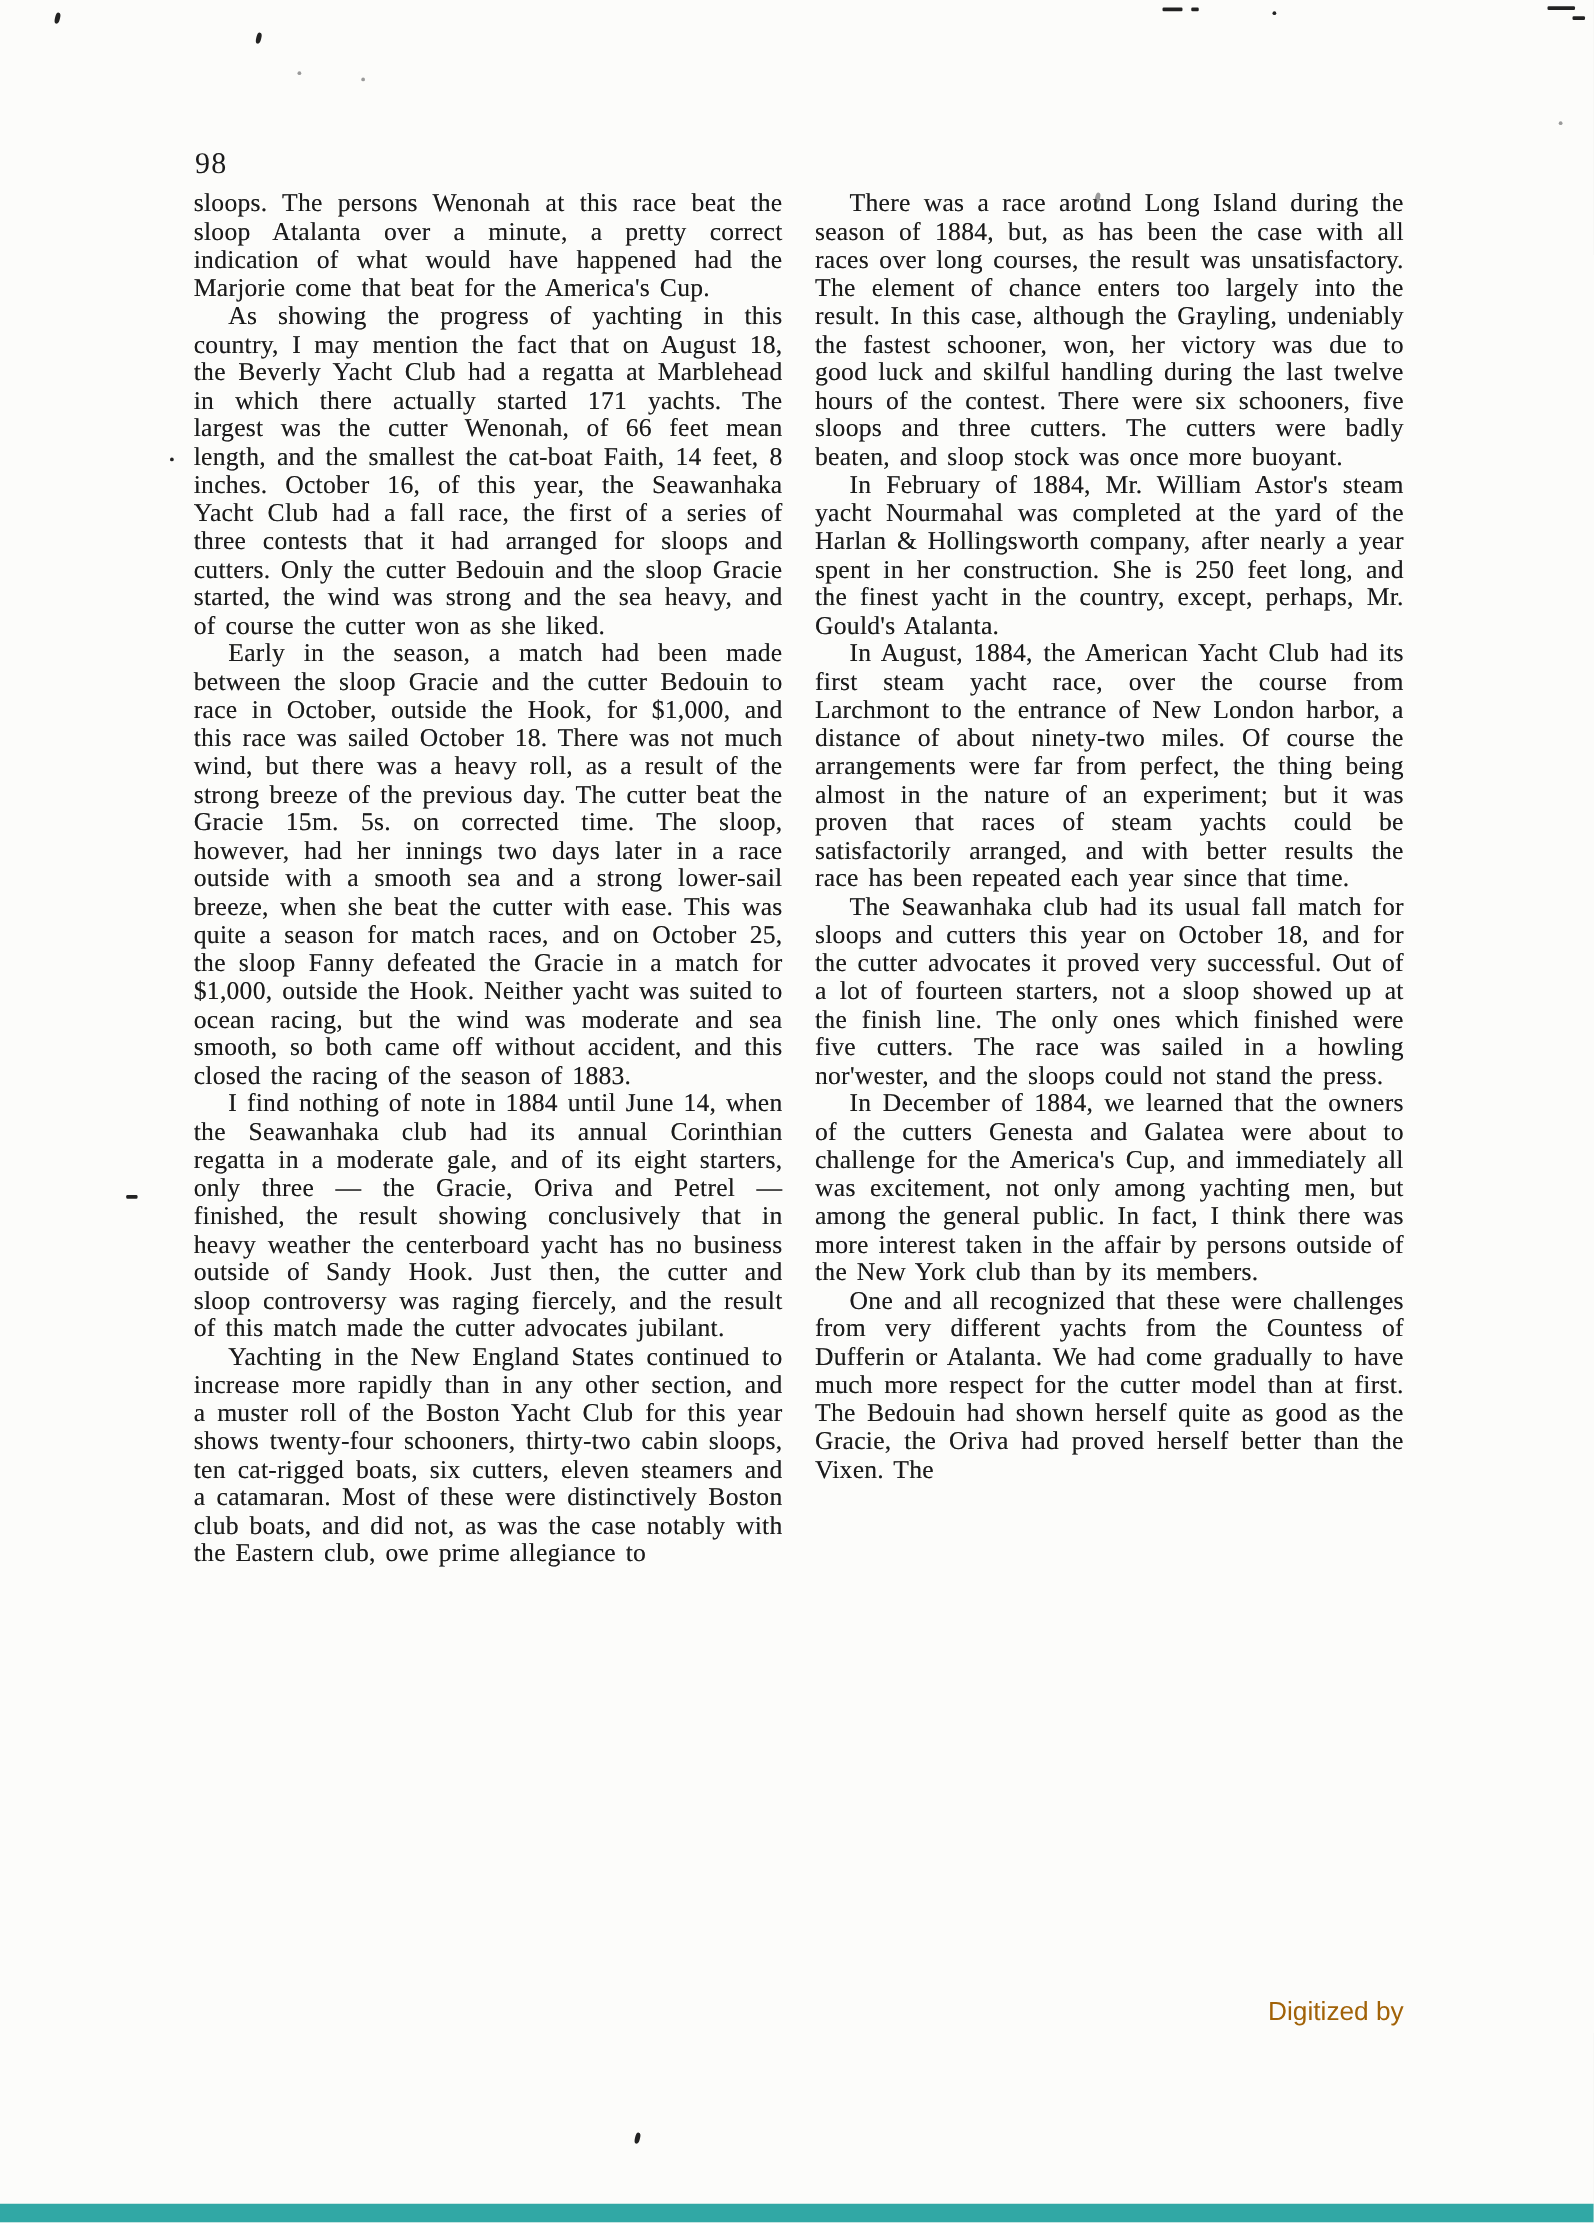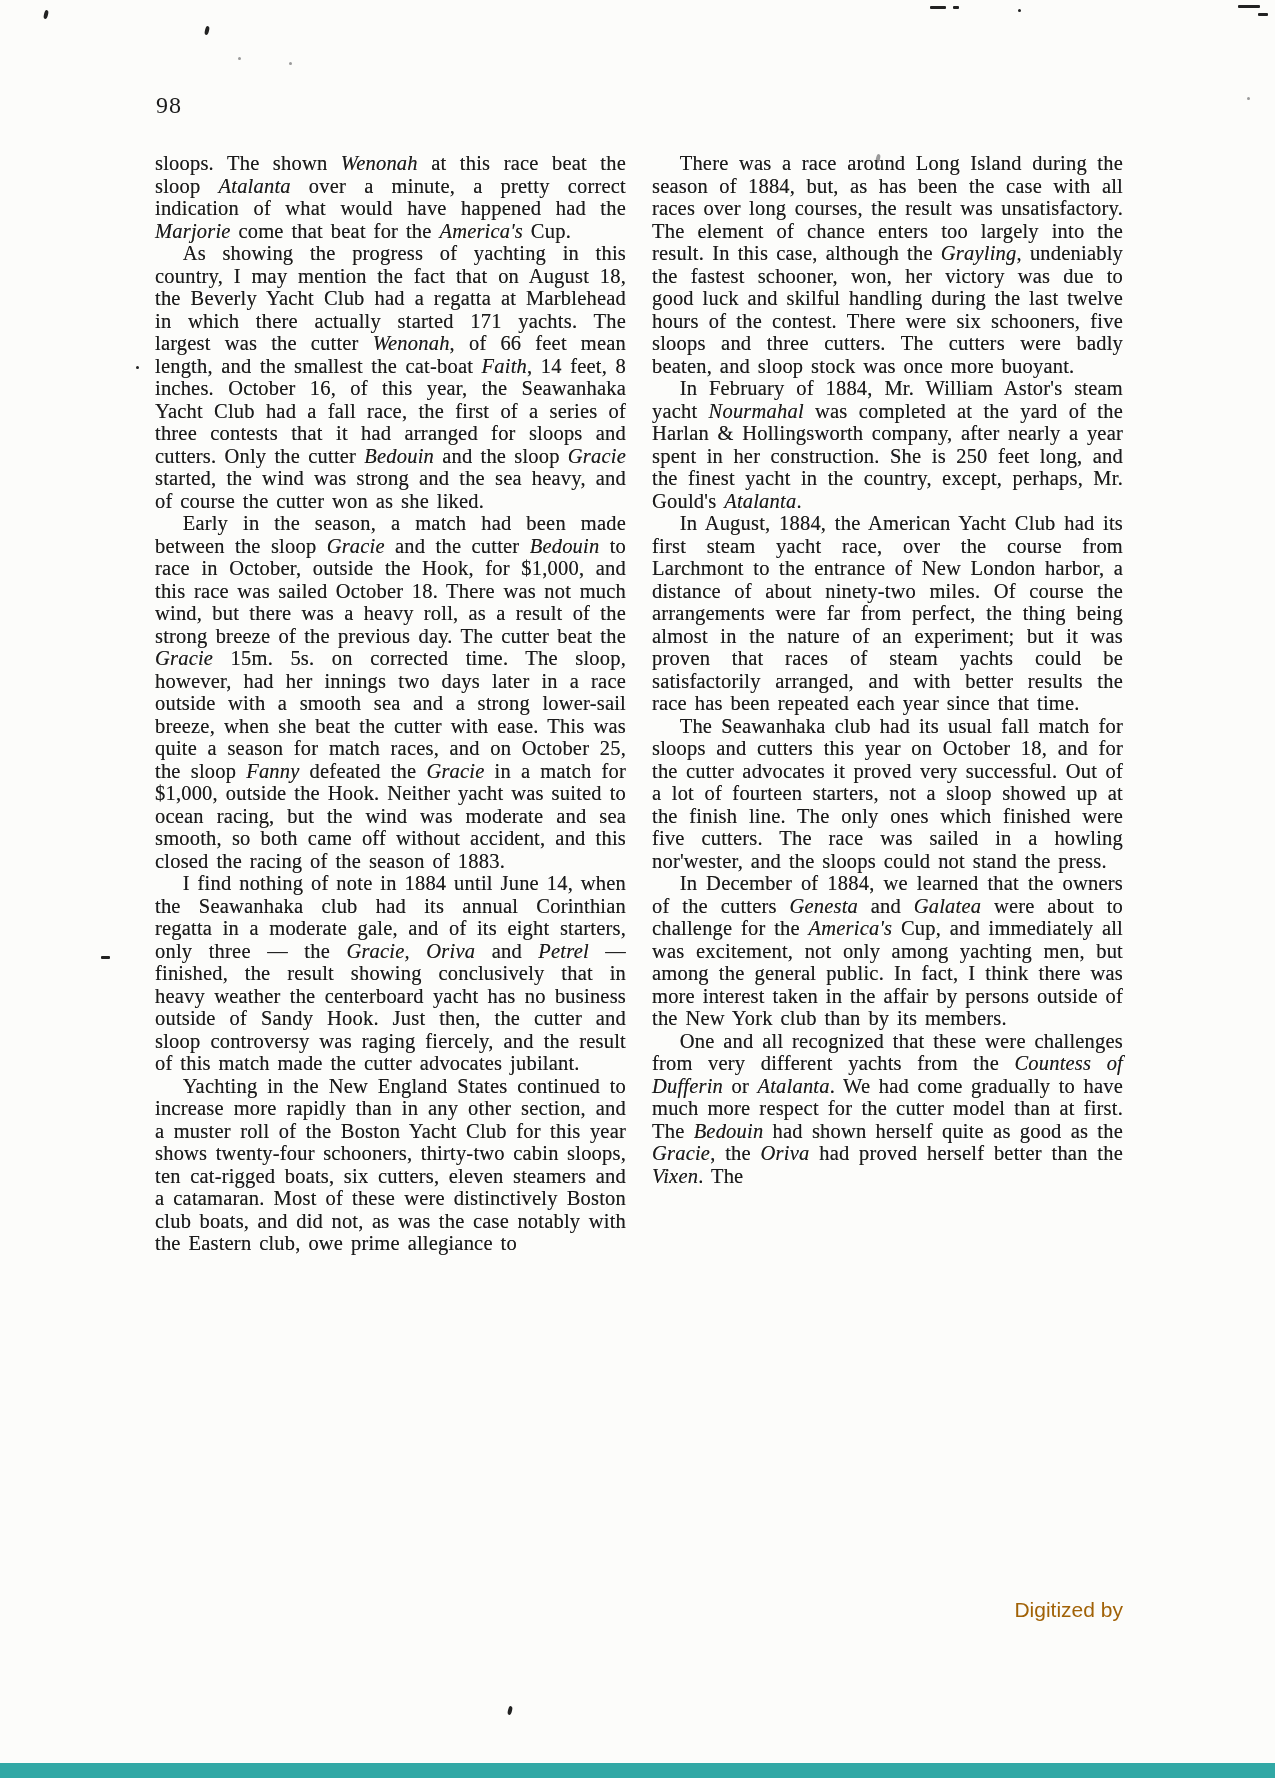--- a/index.html
+++ b/index.html
@@ -12,21 +12,21 @@
     width:1275px;
     height:1778px;
     margin:0 auto;
     background:#fcfcfa;
     overflow:hidden;
     color:#1b1b1b;
   }
   
   .page-number{
     position:absolute;
-    left:156px; top:92px;
+    left:156px; top:118px;
     font-size:24px;
     letter-spacing:1px;
   }
   .header-title{
     position:absolute;
     left:291px; top:106px;
     font-size:25px;
     font-style:italic;
     letter-spacing:2px;
     word-spacing:9px;
@@ -46,21 +46,21 @@
     font-size:20.5px;
     line-height:22.5px;
     letter-spacing:0.2px;
     word-spacing:2.5px;
     text-shadow:0 0 0.45px rgba(20,20,20,0.55);
   }
   .col p{
     margin:0;
   }
   .col p.indent{ text-indent:1.35em; }
-  .it{ font-style:italic; }
+  .it{ }
   
   .watermark{
     position:absolute;
     right:152px; top:1598px;
     display:flex;
     align-items:baseline;
     gap:10px;
     user-select:none;
   }
   .wm-text{
@@ -105,21 +105,21 @@
   <div class="noise n-dash" style="left:953px;top:6px;width:6px;"></div>
   <div class="noise n-dot" style="left:1018px;top:9px;"></div>
   <div class="noise n-dash" style="left:1238px;top:5px;width:22px;"></div>
   <div class="noise n-dash" style="left:1258px;top:13px;width:10px;"></div>
   <div class="noise n-dot n-faint" style="left:1247px;top:97px;"></div>
 
   <span class="page-number">98</span>
 
   <main class="columns">
     <div class="col">
-        <p class=""><span>sloops.  The shown </span><span class="it">Wenonah</span><span> at this race beat the sloop </span><span class="it">Atalanta</span><span> over a minute, a pretty correct indication of what would have happened had the </span><span class="it">Marjorie</span><span> come that beat for the </span><span class="it">America's</span><span> Cup.</span></p>
+        <p class=""><span>sloops.  The persons </span><span class="it">Wenonah</span><span> at this race beat the sloop </span><span class="it">Atalanta</span><span> over a minute, a pretty correct indication of what would have happened had the </span><span class="it">Marjorie</span><span> come that beat for the </span><span class="it">America's</span><span> Cup.</span></p>
         <p class="indent"><span>As showing the progress of yachting in this country, I may mention the fact that on August 18, the Beverly Yacht Club had a regatta at Marblehead in which there actually started 171 yachts.  The largest was the cutter </span><span class="it">Wenonah</span><span>, of 66 feet mean length, and the smallest the cat-boat </span><span class="it">Faith</span><span>, 14 feet, 8 inches.  October 16, of this year, the Seawanhaka Yacht Club had a fall race, the first of a series of three contests that it had arranged for sloops and cutters.  Only the cutter </span><span class="it">Bedouin</span><span> and the sloop </span><span class="it">Gracie</span><span> started, the wind was strong and the sea heavy, and of course the cutter won as she liked.</span></p>
         <p class="indent"><span>Early in the season, a match had been made between the sloop </span><span class="it">Gracie</span><span> and the cutter </span><span class="it">Bedouin</span><span> to race in October, outside the Hook, for $1,000, and this race was sailed October 18.  There was not much wind, but there was a heavy roll, as a result of the strong breeze of the previous day.  The cutter beat the </span><span class="it">Gracie</span><span> 15m. 5s. on corrected time.  The sloop, however, had her innings two days later in a race outside with a smooth sea and a strong lower-sail breeze, when she beat the cutter with ease. This was quite a season for match races, and on October 25, the sloop </span><span class="it">Fanny</span><span> defeated the </span><span class="it">Gracie</span><span> in a match for $1,000, outside the Hook.  Neither yacht was suited to ocean racing, but the wind was moderate and sea smooth, so both came off without accident, and this closed the racing of the season of 1883.</span></p>
         <p class="indent"><span>I find nothing of note in 1884 until June 14, when the Seawanhaka club had its annual Corinthian regatta in a moderate gale, and of its eight starters, only three — the </span><span class="it">Gracie, Oriva</span><span> and </span><span class="it">Petrel</span><span> — finished, the result showing conclusively that in heavy weather the centerboard yacht has no business outside of Sandy Hook.  Just then, the cutter and sloop controversy was raging fiercely, and the result of this match made the cutter advocates jubilant.</span></p>
         <p class="indent"><span>Yachting in the New England States continued to increase more rapidly than in any other section, and a muster roll of the Boston Yacht Club for this year shows twenty-four schooners, thirty-two cabin sloops, ten cat-rigged boats, six cutters, eleven steamers and a catamaran.  Most of these were distinctively Boston club boats, and did not, as was the case notably with the Eastern club, owe prime allegiance to</span></p>
       </div>
     <div class="col">
         <p class="indent"><span>There was a race around Long Island during the season of 1884, but, as has been the case with all races over long courses, the result was unsatisfactory.  The element of chance enters too largely into the result. In this case, although the </span><span class="it">Grayling</span><span>, undeniably the fastest schooner, won, her victory was due to good luck and skilful handling during the last twelve hours of the contest.  There were six schooners, five sloops and three cutters.  The cutters were badly beaten, and sloop stock was once more buoyant.</span></p>
         <p class="indent"><span>In February of 1884, Mr. William Astor's steam yacht </span><span class="it">Nourmahal</span><span> was completed at the yard of the Harlan &amp; Hollingsworth company, after nearly a year spent in her construction.  She is 250 feet long, and the finest yacht in the country, except, perhaps, Mr. Gould's </span><span class="it">Atalanta</span><span>.</span></p>
         <p class="indent"><span>In August, 1884, the American Yacht Club had its first steam yacht race, over the course from Larchmont to the entrance of New London harbor, a distance of about ninety-two miles.  Of course the arrangements were far from perfect, the thing being almost in the nature of an experiment; but it was proven that races of steam yachts could be satisfactorily arranged, and with better results the race has been repeated each year since that time.</span></p>
         <p class="indent"><span>The Seawanhaka club had its usual fall match for sloops and cutters this year on October 18, and for the cutter advocates it proved very successful.  Out of a lot of fourteen starters, not a sloop showed up at the finish line.  The only ones which finished were five cutters.  The race was sailed in a howling nor'wester, and the sloops could not stand the press.</span></p>

